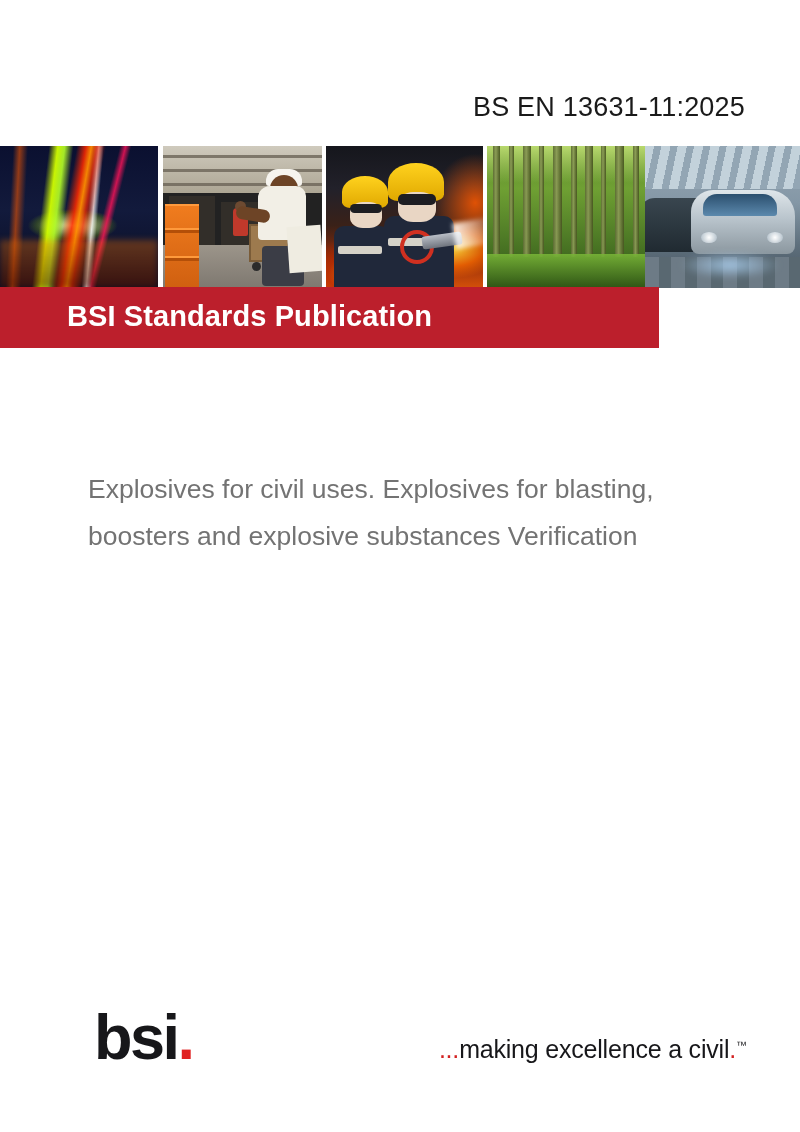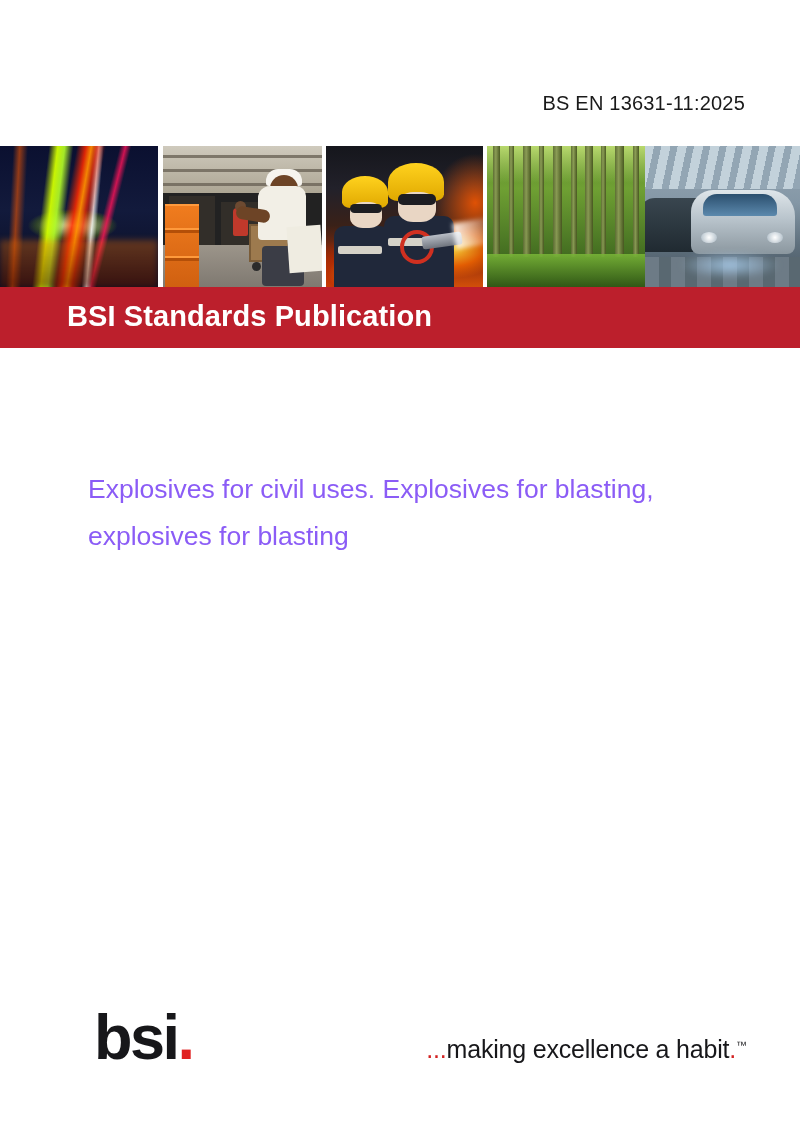--- a/index.html
+++ b/index.html
@@ -14,21 +14,21 @@
     position: relative;
     font-family: "Liberation Sans", sans-serif;
     overflow: hidden;
   }
 
   
   .std-number {
     position: absolute;
     top: 92px;
     right: 55px;
-    font-size: 20px;
+    font-size: 27px;
     font-weight: 400;
     color: #1a1a1a;
     letter-spacing: 0.2px;
     white-space: nowrap;
   }
 
   
   .photo-strip {
     position: absolute;
     left: 0;
@@ -243,21 +243,21 @@
     position: absolute; bottom: 6%; left: 22%; width: 66%; height: 20%;
     background: radial-gradient(ellipse at center, rgba(180,220,255,.75), rgba(180,220,255,0) 70%);
     filter: blur(3px);
   }
 
   
   .red-banner {
     position: absolute;
     left: 0;
     top: 287px;
-    width: 800px;
+    width: 659px;
     height: 61px;
     background: #bc1f2c;
   }
   .red-banner .banner-text {
     position: absolute;
     left: 67px;
     top: 13px;
     font-size: 29px;
     font-weight: 600;
     color: #ffffff;
@@ -268,21 +268,21 @@
   
   .title-block {
     position: absolute;
     left: 88px;
     top: 466px;
     width: 700px;
   }
   .title-line {
     font-size: 26.5px;
     line-height: 47px;
-    color: #8b5cf6;
+    color: #737373;
     font-weight: 400;
     white-space: nowrap;
   }
 
   
   .bsi-logo {
     position: absolute;
     left: 70px;
     top: 1006px;
     font-size: 63px;
@@ -388,18 +388,18 @@
   </div>
 
 </div>
 
 <div class="red-banner">
   <div class="banner-text">BSI Standards Publication</div>
 </div>
 
 <div class="title-block">
   <div class="title-line">Explosives for civil uses. Explosives for blasting,</div>
-  <div class="title-line">explosives for blasting</div>
+  <div class="title-line">boosters and explosive substances Verification</div>
 </div>
 
 <div class="bsi-logo"><span>bsi</span><span class="dot">.</span></div>
 
-<div class="tagline"><span class="ell">...</span><span>making excellence a habit</span><span class="dot">.</span><span class="tm">™</span></div>
+<div class="tagline"><span class="ell">...</span><span>making excellence a civil</span><span class="dot">.</span><span class="tm">™</span></div>
 
 </body></html>

